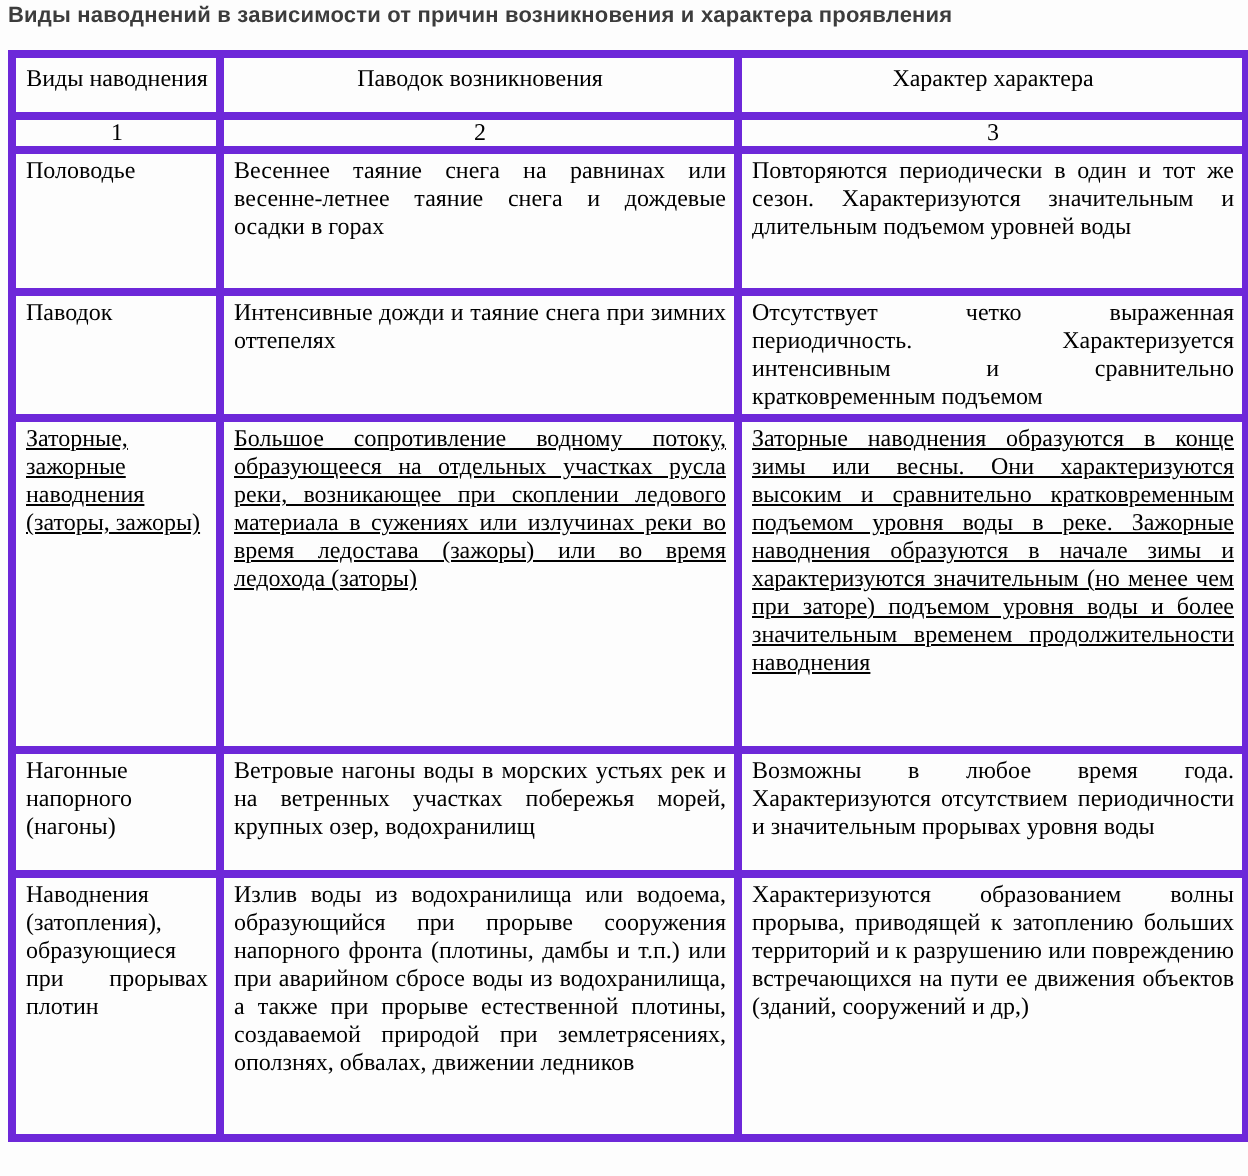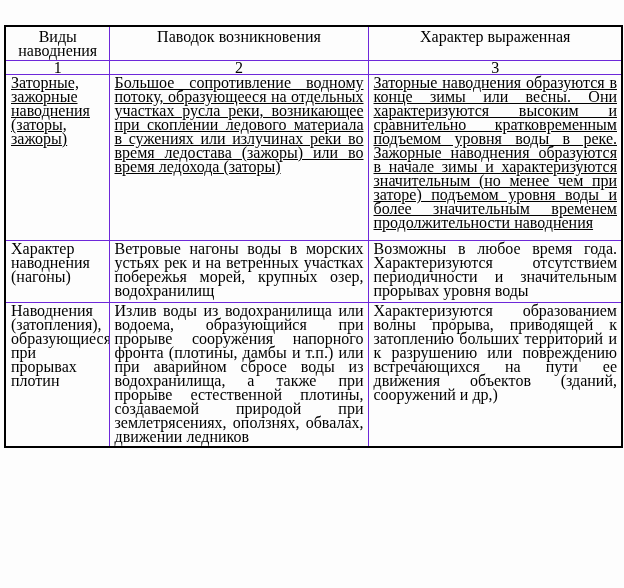--- a/index.html
+++ b/index.html
@@ -33,24 +33,24 @@
     position: absolute;
     left: 4px;
     top: 25px;
     width: 617px;
     border-collapse: collapse;
     table-layout: fixed;
     border: 2px solid #000;
   }
   table.floods th,
   table.floods td {
-    border: 1px solid #6d28d9;
+    border: 4px solid #6d28d9;
     vertical-align: top;
     font-family: "Liberation Serif", serif;
-    font-size: 16px;
+    font-size: 12px;
     line-height: 14px;
     font-weight: normal;
     color: #000;
     padding: 1px 4px 2px 5px;
     overflow: hidden;
   }
   tr.header-row th {
     text-align: center;
     padding-top: 3px;
     height: 31px;
@@ -75,51 +75,62 @@
   tr.data-row-2 { height: 63px; }
   tr.data-row-3 { height: 166px; text-decoration: underline; }
   tr.data-row-4 { height: 62px; }
   tr.data-row-5 { height: 132px; }
 </style>
 </head>
 <body>
 
 <div class="page">
 
+  <div class="doc-title">Виды наводнений в зависимости от причин возникновения и характера проявления</div>
 
   <table class="floods">
     <colgroup>
       <col style="width:104px">
       <col style="width:259px">
       <col style="width:254px">
     </colgroup>
 
     <tbody>
         <tr class="header-row">
       <th>Виды наводнения</th>
       <th>Паводок возникновения</th>
-      <th>Характер выраженная</th>
+      <th>Характер характера</th>
     </tr>
 
     <tr class="number-row">
       <td>1</td>
       <td>2</td>
       <td>3</td>
     </tr>
 
+    <tr class="data-row-1">
+      <td class="cell-type">Половодье</td>
+      <td class="cell-cause">Весеннее таяние снега на равнинах или весенне-летнее таяние снега и дождевые осадки в горах</td>
+      <td class="cell-character">Повторяются периодически в один и тот же сезон. Характеризуются значительным и длительным подъемом уровней воды</td>
+    </tr>
 
+    <tr class="data-row-2">
+      <td class="cell-type">Паводок</td>
+      <td class="cell-cause">Интенсивные дожди и таяние снега при зимних оттепелях</td>
+      <td class="cell-character">Отсутствует четко выраженная периодичность. Характеризуется интенсивным и сравнительно кратковременным подъемом</td>
+    </tr>
 
     <tr class="data-row-3">
       <td class="cell-type">Заторные, зажорные наводнения (заторы, зажоры)</td>
       <td class="cell-cause">Большое сопротивление водному потоку, образующееся на отдельных участках русла реки, возникающее при скоплении ледового материала в сужениях или излучинах реки во время ледостава (зажоры) или во время ледохода (заторы)</td>
       <td class="cell-character">Заторные наводнения образуются в конце зимы или весны. Они характеризуются высоким и сравнительно кратковременным подъемом уровня воды в реке. Зажорные наводнения образуются в начале зимы и характеризуются значительным (но менее чем при заторе) подъемом уровня воды и более значительным временем продолжительности наводнения</td>
     </tr>
 
     <tr class="data-row-4">
-      <td class="cell-type">Характер наводнения (нагоны)</td>
+      <td class="cell-type">Нагонные напорного (нагоны)</td>
       <td class="cell-cause">Ветровые нагоны воды в морских устьях рек и на ветренных участках побережья морей, крупных озер, водохранилищ</td>
       <td class="cell-character">Возможны в любое время года. Характеризуются отсутствием периодичности и значительным прорывах уровня воды</td>
     </tr>
 
     <tr class="data-row-5">
       <td class="cell-type">Наводнения (затопления), образующиеся при прорывах плотин</td>
       <td class="cell-cause">Излив воды из водохранилища или водоема, образующийся при прорыве сооружения напорного фронта (плотины, дамбы и т.п.) или при аварийном сбросе воды из водохранилища, а также при прорыве естественной плотины, создаваемой природой при землетрясениях, оползнях, обвалах, движении ледников</td>
       <td class="cell-character">Характеризуются образованием волны прорыва, приводящей к затоплению больших территорий и к разрушению или повреждению встречающихся на пути ее движения объектов (зданий, сооружений и др,)</td>
     </tr>
   </tbody>

